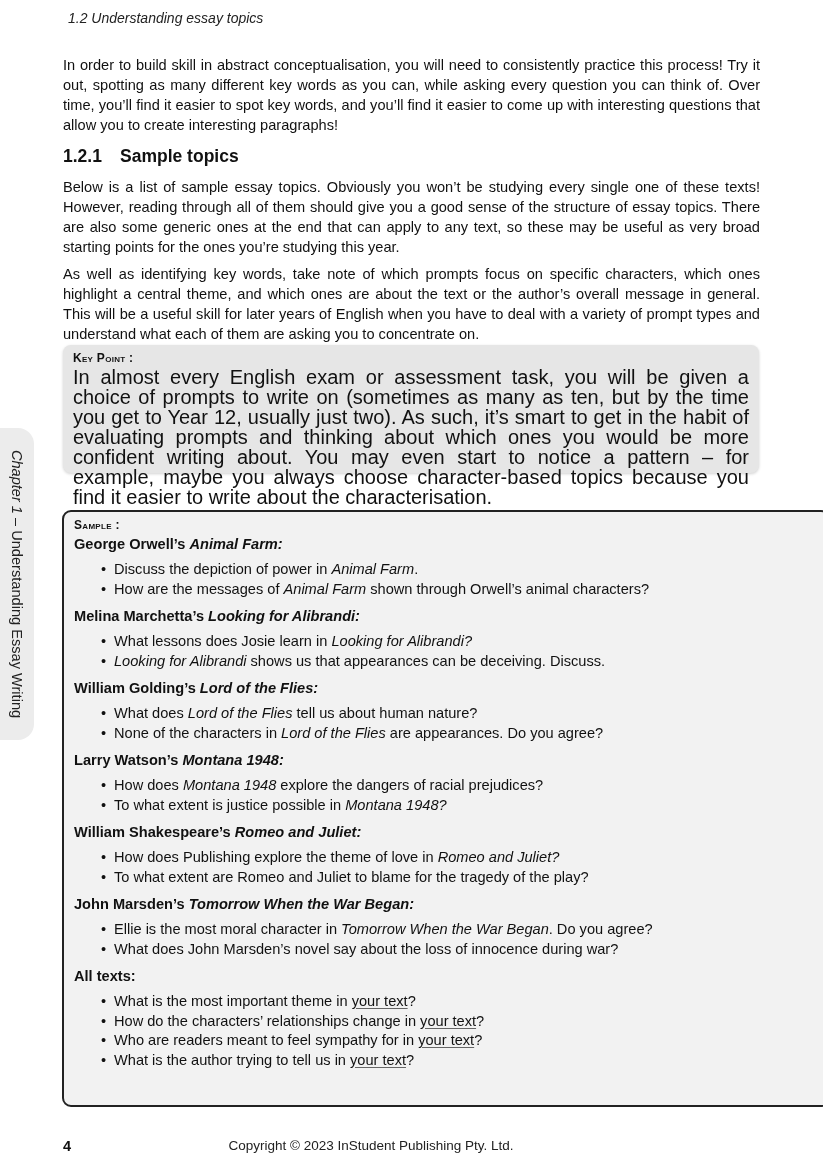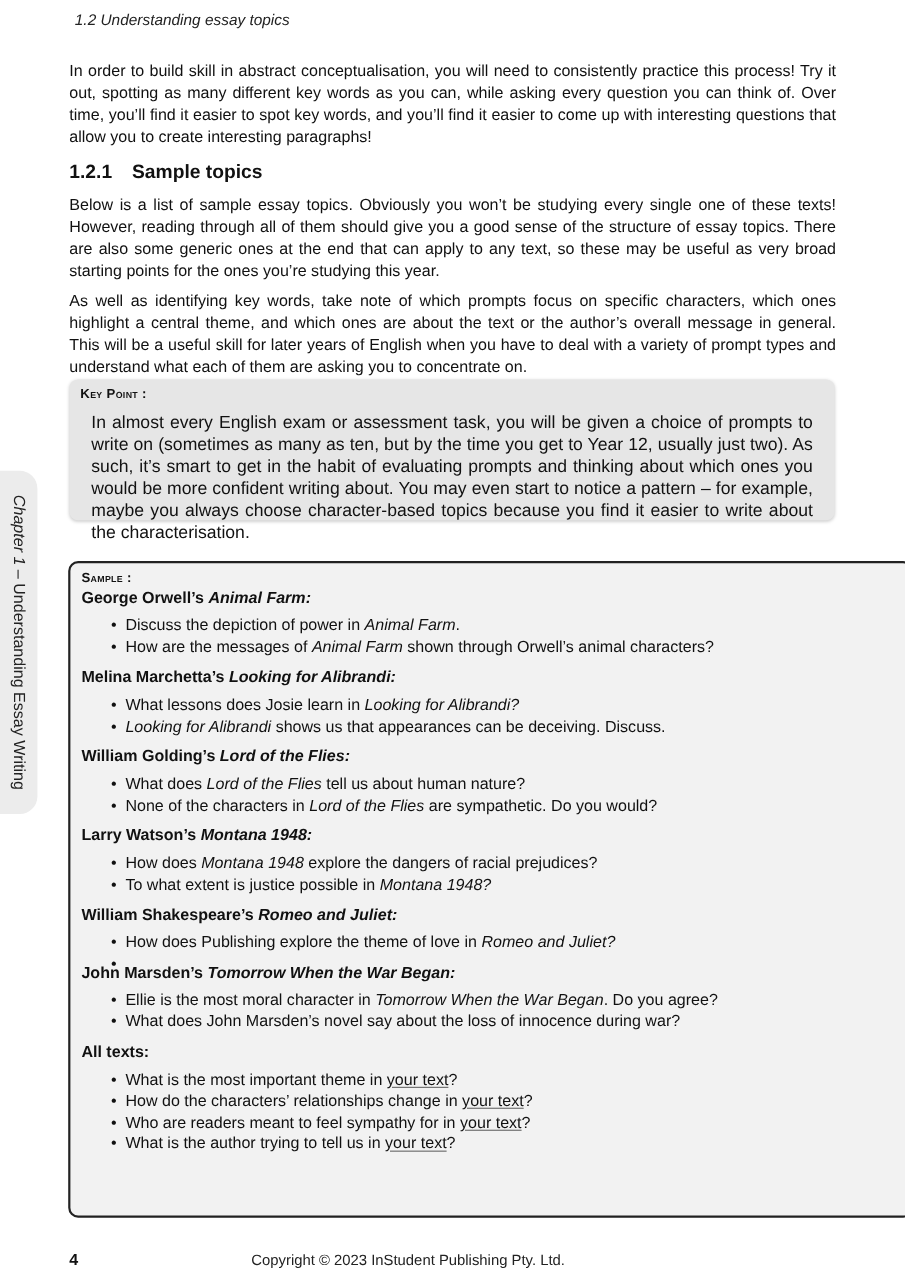--- a/index.html
+++ b/index.html
@@ -27,21 +27,21 @@
   .keypoint {
     position: absolute; left: 63px; top: 345px; width: 696px;
     background: #e6e6e6; border-radius: 8px;
     box-shadow: 0 1px 3px rgba(0,0,0,0.18);
     padding: 6px 10px 8px 10px; box-sizing: border-box; height: 128px;
   }
   .box-label {
     font-size: 12px; font-weight: bold; font-variant: small-caps;
     letter-spacing: 0.3px; margin: 0 0 2px 0; line-height: 14px;
   }
-  .keypoint p { margin: 10px; font-size: 16px; line-height: 20px; text-align: justify; }
+  .keypoint p { margin: 0; font-size: 20px; line-height: 20px; text-align: justify; }
 
   .sample {
     position: absolute; left: 62px; top: 510px; width: 768px; height: 597px;
     background: #f2f2f2; border: 2px solid #222; border-radius: 9px;
     box-sizing: border-box; padding: 6px 10px 6px 10px;
   }
   .group-title {
     font-size: 14.6px; font-weight: bold; margin: 0; line-height: 20px;
   }
   .group-title em { font-style: italic; }
@@ -110,31 +110,31 @@
         <li><span class="bullet">•</span><span>How are the messages of </span><em>Animal Farm</em><span> shown through Orwell’s animal characters?</span></li>
       </ul>
       <div class="group-title"><span>Melina Marchetta’s </span><em>Looking for Alibrandi:</em></div>
       <ul class="prompts">
         <li><span class="bullet">•</span><span>What lessons does Josie learn in </span><em>Looking for Alibrandi?</em></li>
         <li><span class="bullet">•</span><em>Looking for Alibrandi</em><span> shows us that appearances can be deceiving. Discuss.</span></li>
       </ul>
       <div class="group-title"><span>William Golding’s </span><em>Lord of the Flies:</em></div>
       <ul class="prompts">
         <li><span class="bullet">•</span><span>What does </span><em>Lord of the Flies</em><span> tell us about human nature?</span></li>
-        <li><span class="bullet">•</span><span>None of the characters in </span><em>Lord of the Flies</em><span> are sympathetic.  Do you would?</span></li>
+        <li><span class="bullet">•</span><span>None of the characters in </span><em>Lord of the Flies</em><span> are appearances.  Do you agree?</span></li>
       </ul>
       <div class="group-title"><span>Larry Watson’s </span><em>Montana 1948:</em></div>
       <ul class="prompts">
         <li><span class="bullet">•</span><span>How does </span><em>Montana 1948</em><span> explore the dangers of racial prejudices?</span></li>
         <li><span class="bullet">•</span><span>To what extent is justice possible in </span><em>Montana 1948?</em></li>
       </ul>
       <div class="group-title"><span>William Shakespeare’s </span><em>Romeo and Juliet:</em></div>
       <ul class="prompts">
         <li><span class="bullet">•</span><span>How does Publishing explore the theme of love in </span><em>Romeo and Juliet?</em></li>
-        <li><span class="bullet">•</span></li>
+        <li><span class="bullet">•</span><span>To what extent are Romeo and Juliet to blame for the tragedy of the play?</span></li>
       </ul>
       <div class="group-title"><span>John Marsden’s </span><em>Tomorrow When the War Began:</em></div>
       <ul class="prompts">
         <li><span class="bullet">•</span><span>Ellie is the most moral character in </span><em>Tomorrow When the War Began</em><span>. Do you agree?</span></li>
         <li><span class="bullet">•</span><span>What does John Marsden’s novel say about the loss of innocence during war?</span></li>
       </ul>
       <div class="group-title"><span>All texts:</span></div>
       <ul class="prompts">
         <li><span class="bullet">•</span><span>What is the most important theme in </span><span class="u">your text</span><span>?</span></li>
         <li><span class="bullet">•</span><span>How do the characters’ relationships change in </span><span class="u">your text</span><span>?</span></li>

